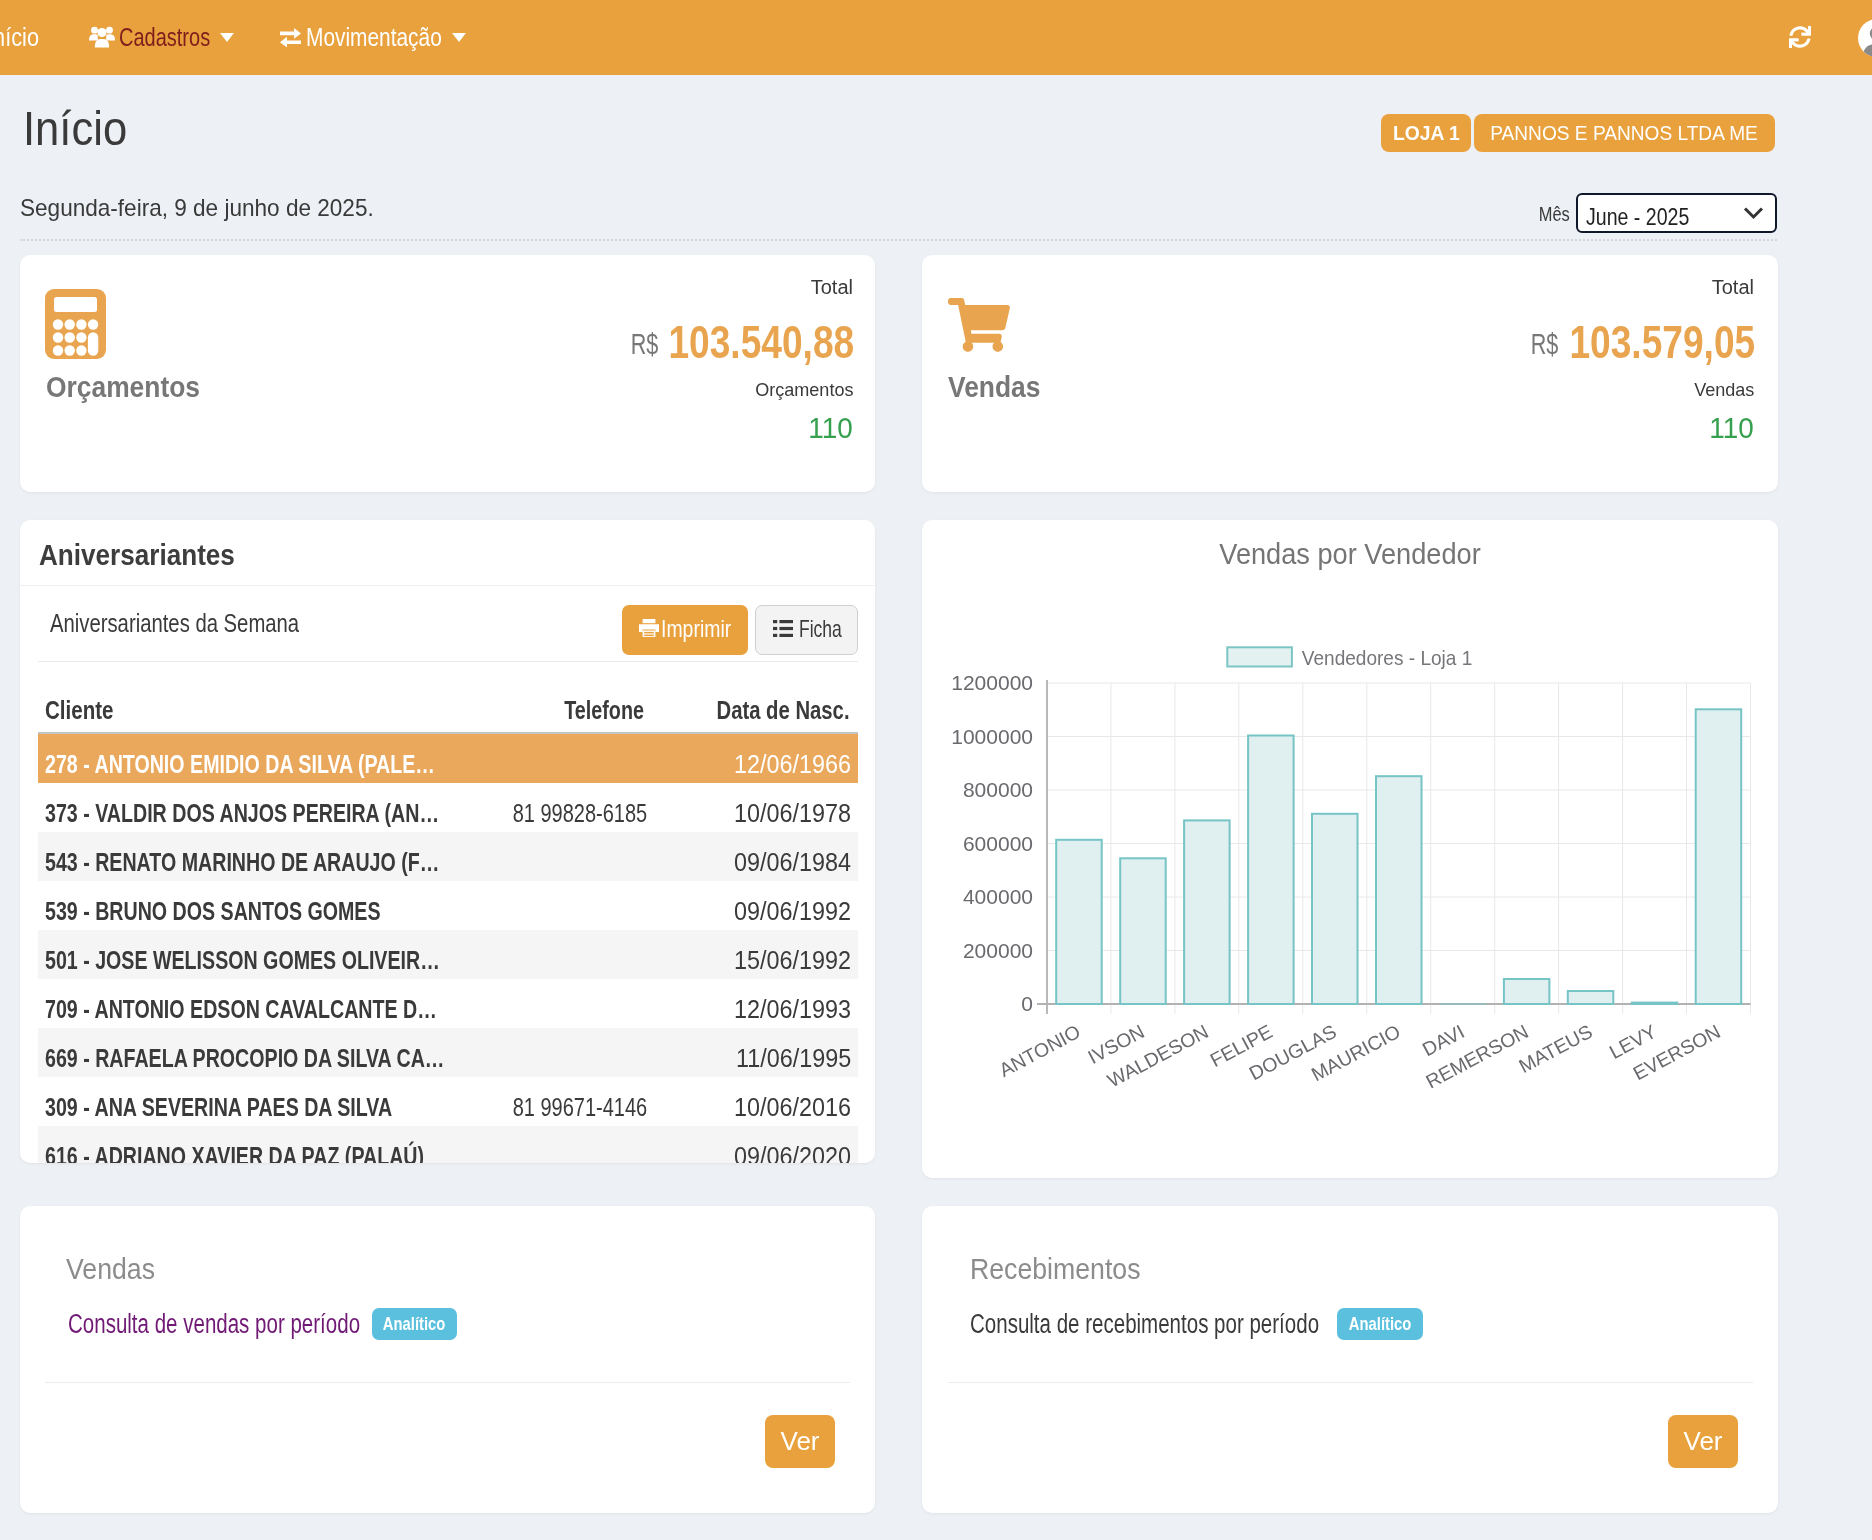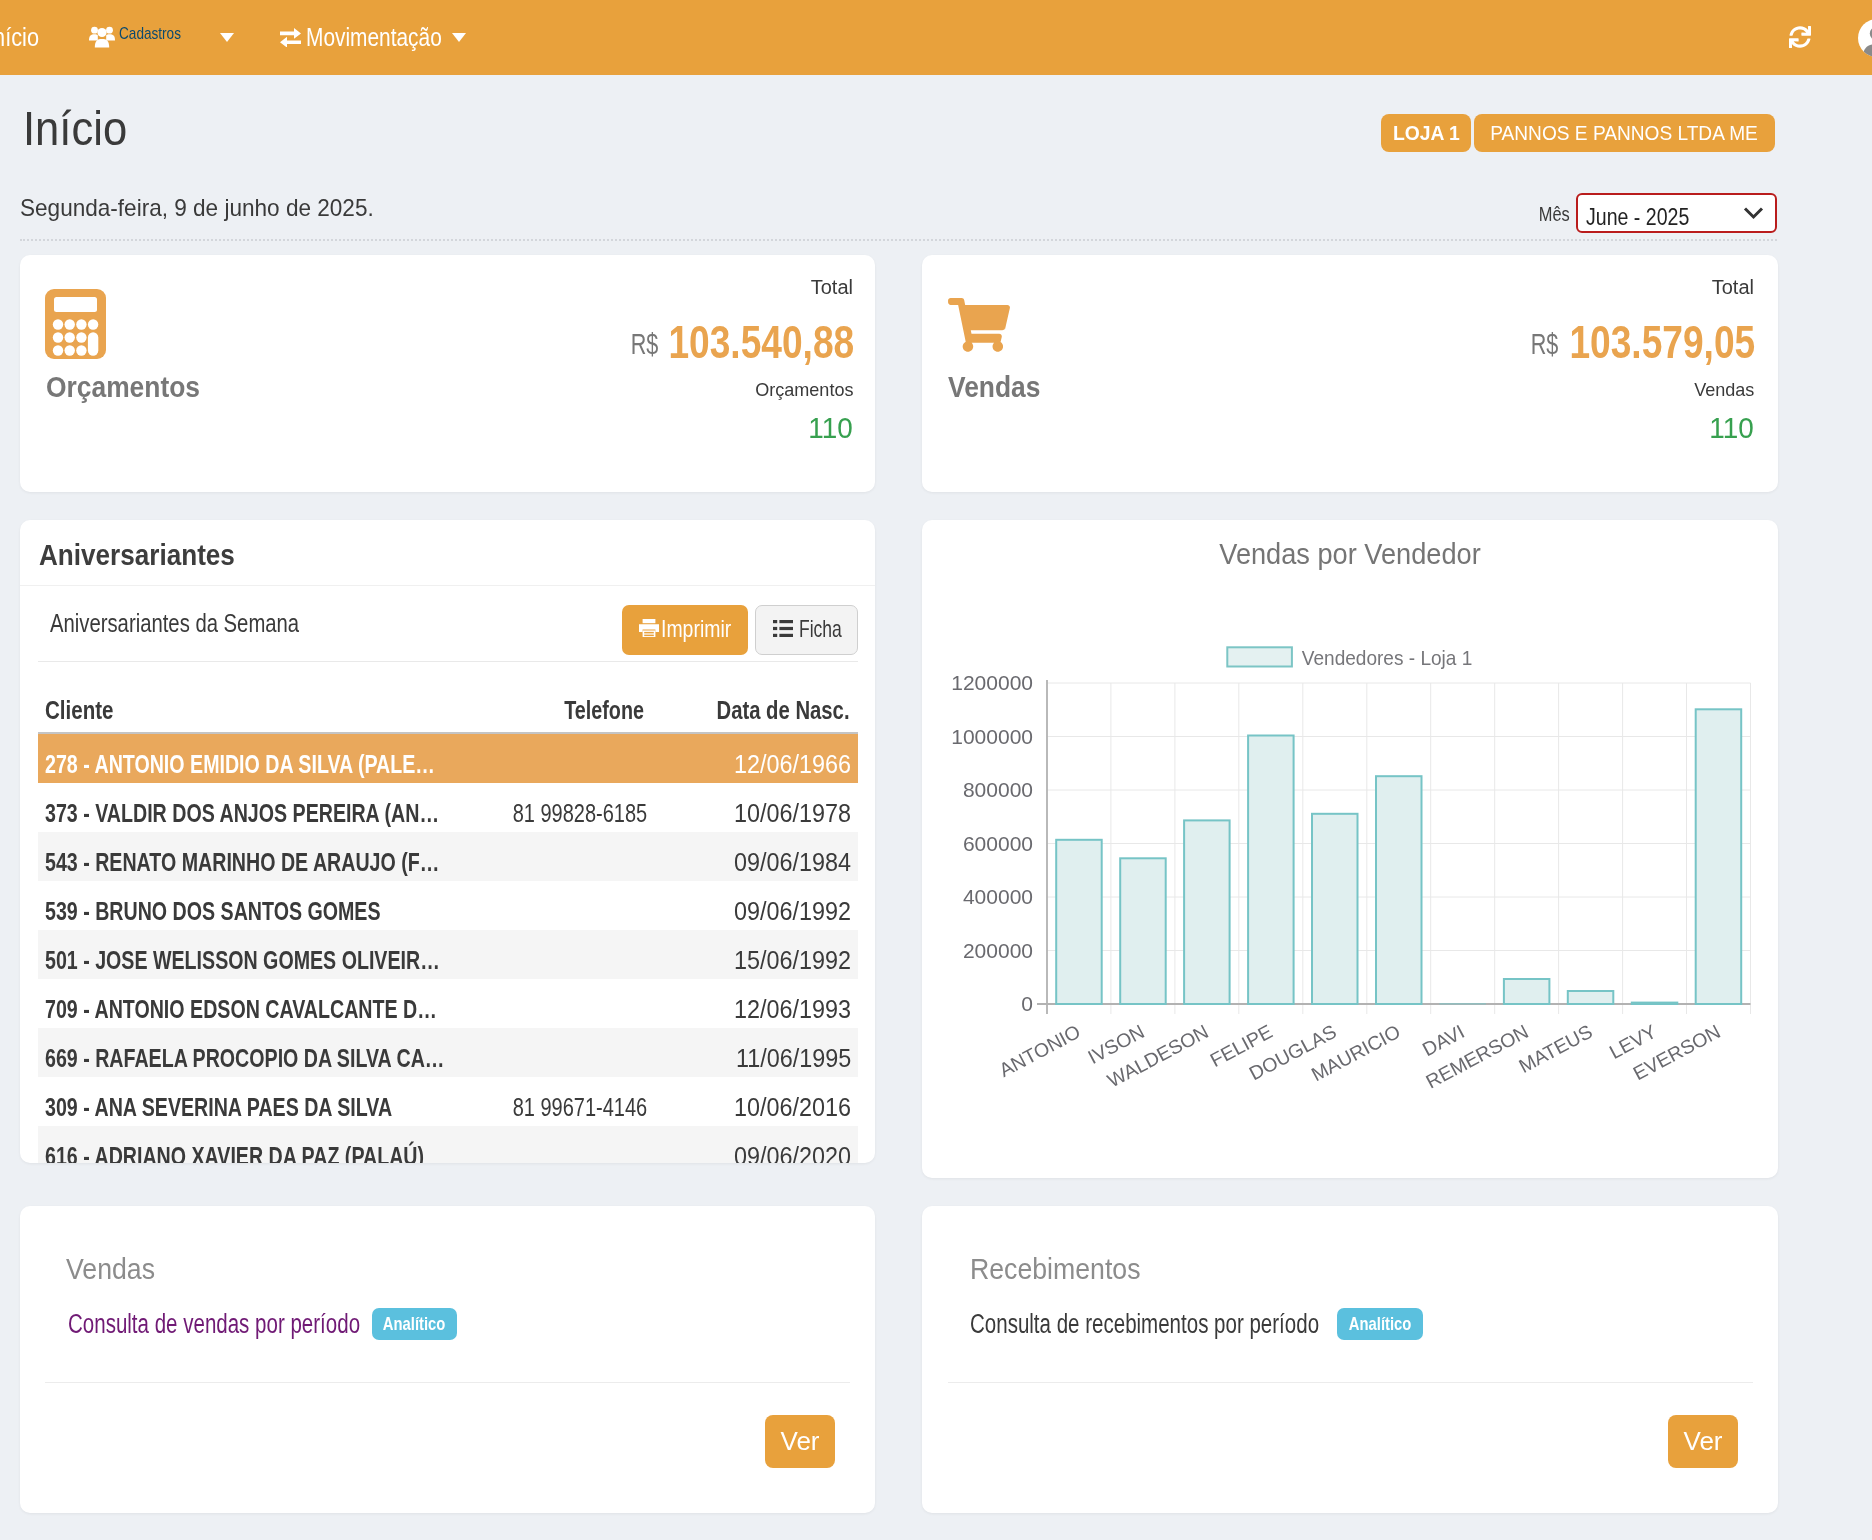--- a/index.html
+++ b/index.html
@@ -22,21 +22,21 @@
 <div id="nav">
   <div class="t" style="left:-13px;top:25.2px;font-size:25px;color:#fff;"><span style="transform:scaleX(0.87);">Início</span></div>
   <svg class="abs" style="left:89px;top:25px;" width="26" height="24" viewBox="0 0 26 24" fill="#fff">
       <circle cx="5.5" cy="5.2" r="3.4"></circle>
       <path d="M0 15.5 C0 10.5 2 9.3 5.5 9.3 C7 9.3 8 9.6 8.8 10.2 L8.8 15.5 Z"></path>
       <circle cx="20.5" cy="5.2" r="3.4"></circle>
       <path d="M26 15.5 C26 10.5 24 9.3 20.5 9.3 C19 9.3 18 9.6 17.2 10.2 L17.2 15.5 Z"></path>
       <circle cx="13" cy="7.5" r="4.6"></circle>
       <path d="M5.8 22.5 C5.8 15.5 8.5 14 13 14 C17.5 14 20.2 15.5 20.2 22.5 Z"></path>
   </svg>
-  <div class="t" style="left:119px;top:25.2px;font-size:17px;color:#0c4a6e;"><span style="transform:scaleX(0.8);">Cadastros</span></div>
+  <div class="t" style="left:119px;top:25.2px;font-size:25px;color:#7f1d1d;"><span style="transform:scaleX(0.8);">Cadastros</span></div>
   <div class="caret abs" style="left:219.5px;top:33px;"></div>
   <svg class="abs" style="left:280px;top:28px;" width="21" height="19" viewBox="0 0 21 19" fill="#fff">
       <path d="M0 4.6 L14 4.6 L14 1 L21 6.4 L14 11.8 L14 8.2 L0 8.2 Z" transform="translate(0,-1)"></path>
       <path d="M21 14.4 L7 14.4 L7 10.8 L0 16.2 L7 21.6 L7 18 L21 18 Z" transform="translate(0,-2)"></path>
   </svg>
   <div class="t" style="left:306px;top:25.2px;font-size:25px;color:#fff;"><span style="transform:scaleX(0.835);">Movimentação</span></div>
   <div class="caret abs" style="left:452px;top:33px;"></div>
   <svg class="abs" style="left:1789px;top:26px;" width="22" height="22" viewBox="0 0 512 512" fill="#fff">
     <path d="M440.65 12.57l4 82.77A247.16 247.16 0 0 0 255.83 8C134.73 8 33.91 94.92 12.29 209.82A12 12 0 0 0 24.09 224h49.05a12 12 0 0 0 11.67-9.26 175.91 175.91 0 0 1 317-56.94l-101.46-4.86a12 12 0 0 0-12.57 12v47.41a12 12 0 0 0 12 12H500a12 12 0 0 0 12-12V12a12 12 0 0 0-12-12h-47.37a12 12 0 0 0-11.98 12.57zM255.83 432a175.61 175.61 0 0 1-146-77.8l101.8 4.87a12 12 0 0 0 12.57-12v-47.4a12 12 0 0 0-12-12H12a12 12 0 0 0-12 12V500a12 12 0 0 0 12 12h47.35a12 12 0 0 0 12-12.6l-4.15-82.57A247.17 247.17 0 0 0 255.83 504c121.11 0 221.93-86.92 243.55-201.82a12 12 0 0 0-11.8-14.18h-49.05a12 12 0 0 0-11.67 9.26A175.86 175.86 0 0 1 255.83 432z"></path>
   </svg>
@@ -52,21 +52,21 @@
 <div class="t" style="left:20px;top:196px;font-size:24px;color:#3a3a3a;"><span style="transform:scaleX(0.94);">Segunda-feira, 9 de junho de 2025.</span></div>
 
 <div class="btn-orange" style="left:1381px;top:114px;width:90px;height:38px;border-radius:8px;font-size:21px;font-weight:bold;">
     <span style="transform:scaleX(0.92);">LOJA 1</span>
   </div>
 <div class="btn-orange" style="left:1474px;top:114px;width:301px;height:38px;border-radius:8px;font-size:21px;font-weight:normal;">
     <span style="transform:scaleX(0.91);">PANNOS E PANNOS LTDA ME</span>
   </div>
 
 <div class="tr" style="right:302px;top:204px;font-size:20px;color:#3a3a3a;"><span style="transform:scaleX(0.82);">Mês</span></div>
-<div class="abs" style="left:1576px;top:193px;width:201px;height:40px;background:#fff;border:2px solid #b91c1c;border-radius:6px;">
+<div class="abs" style="left:1576px;top:193px;width:201px;height:40px;background:#fff;border:2px solid #0f172a;border-radius:6px;">
   <div class="t" style="left:8px;top:11px;font-size:23px;color:#222;"><span style="transform:scaleX(0.85);">June - 2025</span></div>
   <svg class="abs" style="right:9px;top:11px;" width="25" height="14" viewBox="0 0 25 14" fill="none" stroke="#333" stroke-width="3">
       <path d="M4 2.5 L12.5 11 L21 2.5"></path>
     </svg>
 </div>
 
 <div class="abs" style="left:20px;top:239px;width:1757px;border-top:2px dotted #d3d6db;"></div>
 
 <div class="card" style="left:20px;top:255px;width:855px;height:237px;">
   <svg class="abs" style="left:25px;top:34px;" width="61" height="70" viewBox="0 0 61 70">

